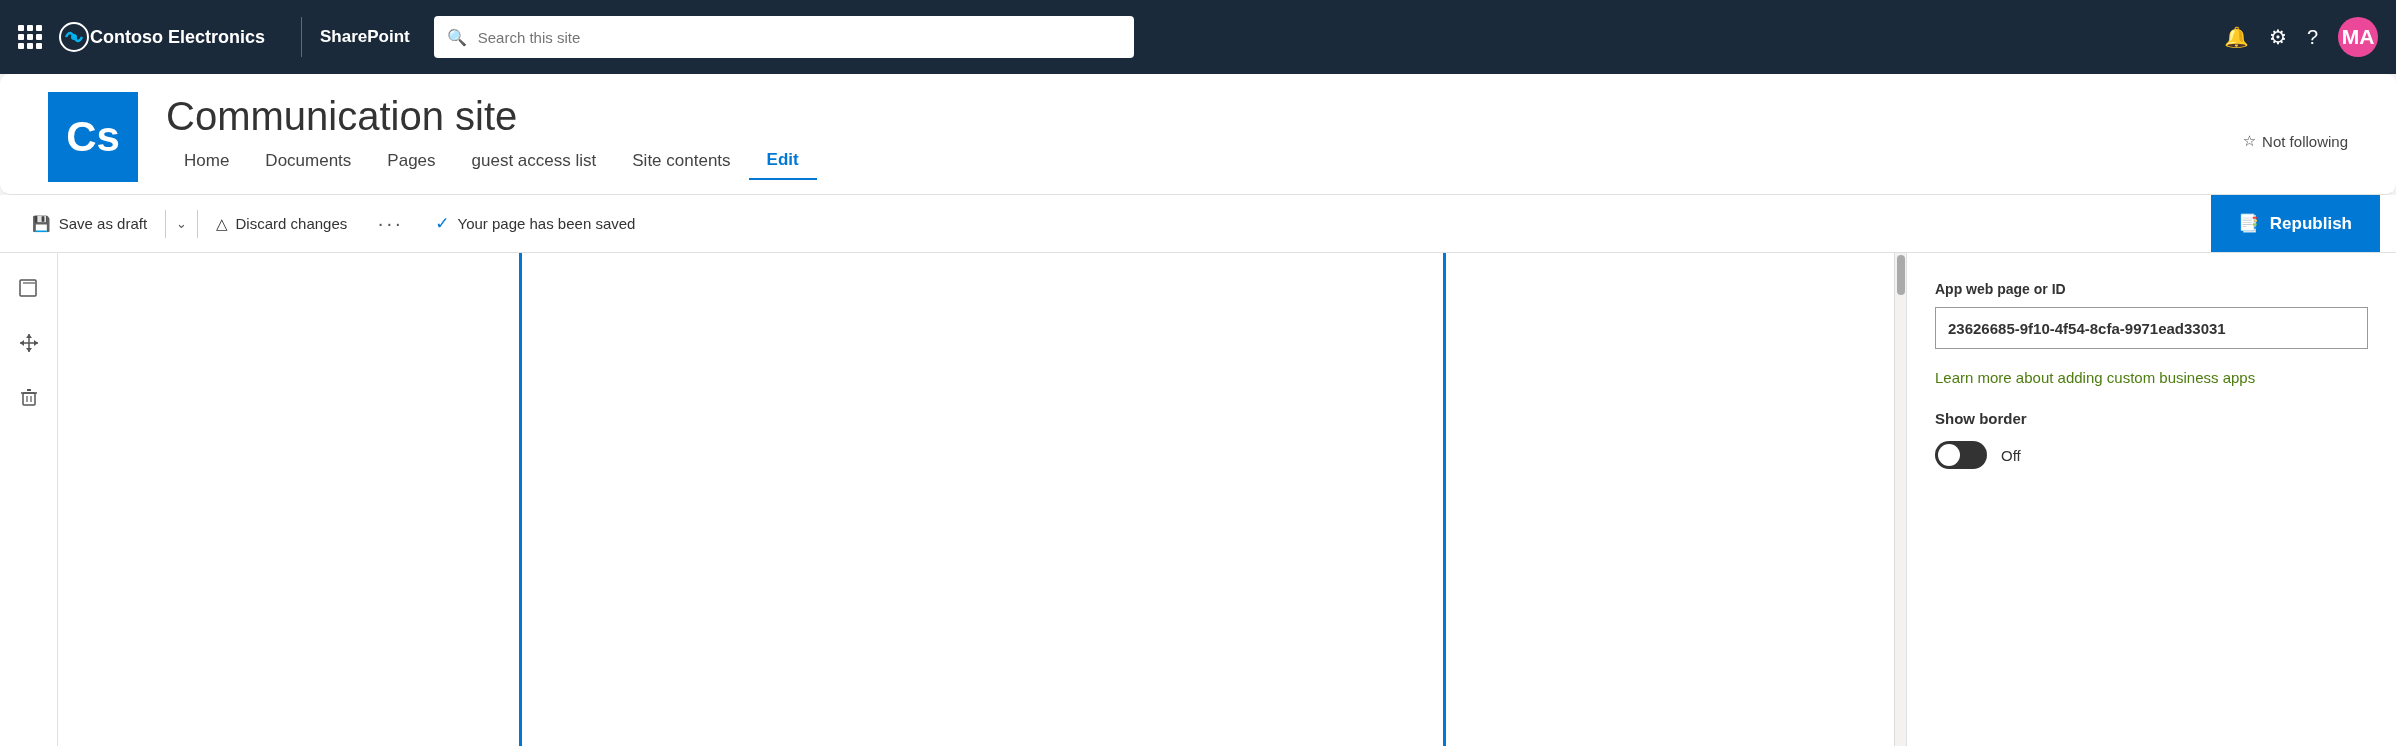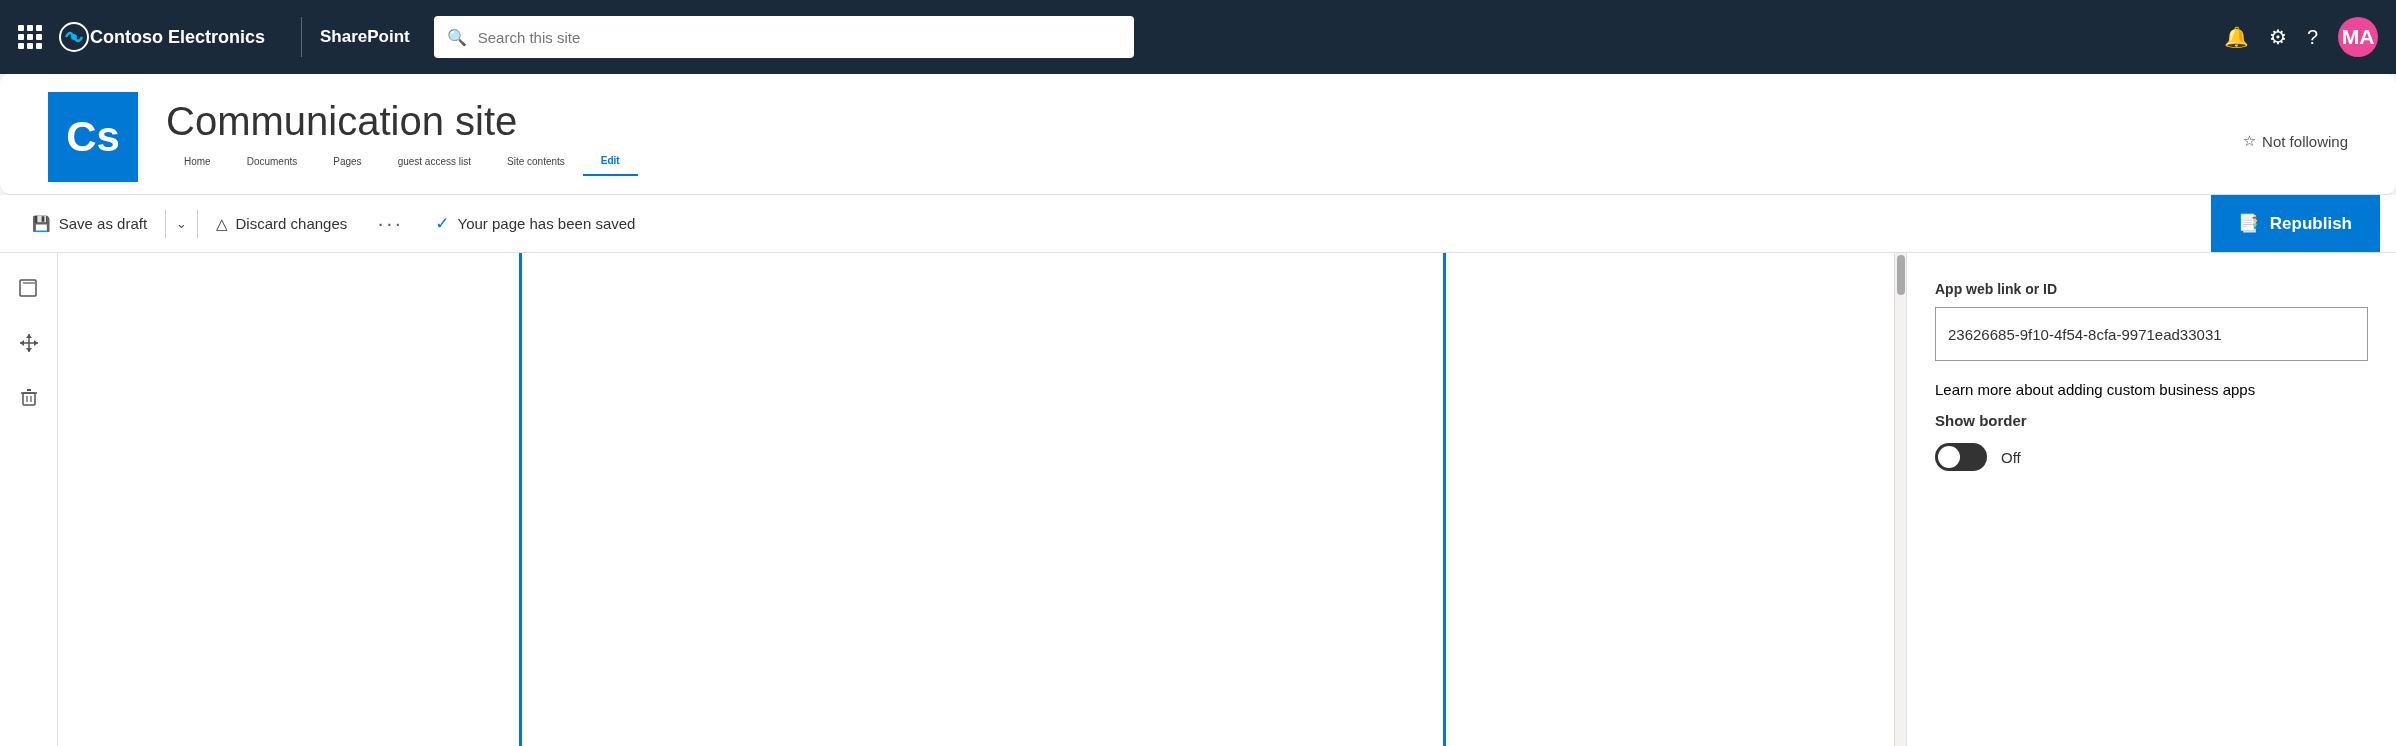--- a/index.html
+++ b/index.html
@@ -135,21 +135,21 @@
       color: #333;
       line-height: 1.1;
     }
     .site-nav {
       display: flex;
       gap: 0;
       margin-top: 4px;
     }
     .site-nav-item {
       padding: 8px 18px;
-      font-size: 10px;
+      font-size: 17px;
       color: #444;
       cursor: pointer;
       text-decoration: none;
       display: flex;
       align-items: center;
     }
     .site-nav-item.active { color: #0078d4; font-weight: 600; border-bottom: 2px solid #0078d4; }
     .site-header-actions {
       display: flex;
       align-items: flex-start;
@@ -336,35 +336,36 @@
       margin-bottom: 28px;
     }
     .panel-label {
       font-size: 14px;
       font-weight: 600;
       color: #333;
       margin-bottom: 10px;
     }
     .panel-input {
       width: 100%;
-      height: 54px;
+      height: 42px;
       border: 1px solid #999;
       padding: 0 12px;
       font-size: 15px;
       color: #333;
       outline: none;
       margin-bottom: 20px;
+      font-weight: bold;
     }
     .panel-link {
-      color: #000000;
+      color: #4d7c0f;
       font-size: 15px;
       text-decoration: none;
       cursor: pointer;
       display: block;
-      margin-bottom: 14px;
+      margin-bottom: 24px;
     }
     .panel-toggle-label {
       font-size: 15px;
       font-weight: 600;
       color: #333;
       margin-bottom: 14px;
     }
     .toggle-row {
       display: flex;
       align-items: center;
@@ -535,21 +536,21 @@
     <div style="flex:2; border-right: 3px solid #0078d4;"></div>
     <div style="flex:1;"></div>
     <div class="scroll-indicator">
       <div class="scroll-thumb"></div>
     </div>
   </div>
 
   <aside class="powerapps-panel">
     <div class="panel-body">
 
-      <div class="panel-label">App web link or ID</div>
+      <div class="panel-label">App web page or ID</div>
       <input class="panel-input" type="text" value="23626685-9f10-4f54-8cfa-9971ead33031" style="">
 
       <a class="panel-link">Learn more about adding custom business apps</a>
 
       <div class="panel-toggle-label">Show border</div>
       <div class="toggle-row">
         <div class="toggle-switch">
           <div class="toggle-knob"></div>
         </div>
         <span class="toggle-off-label">Off</span>

